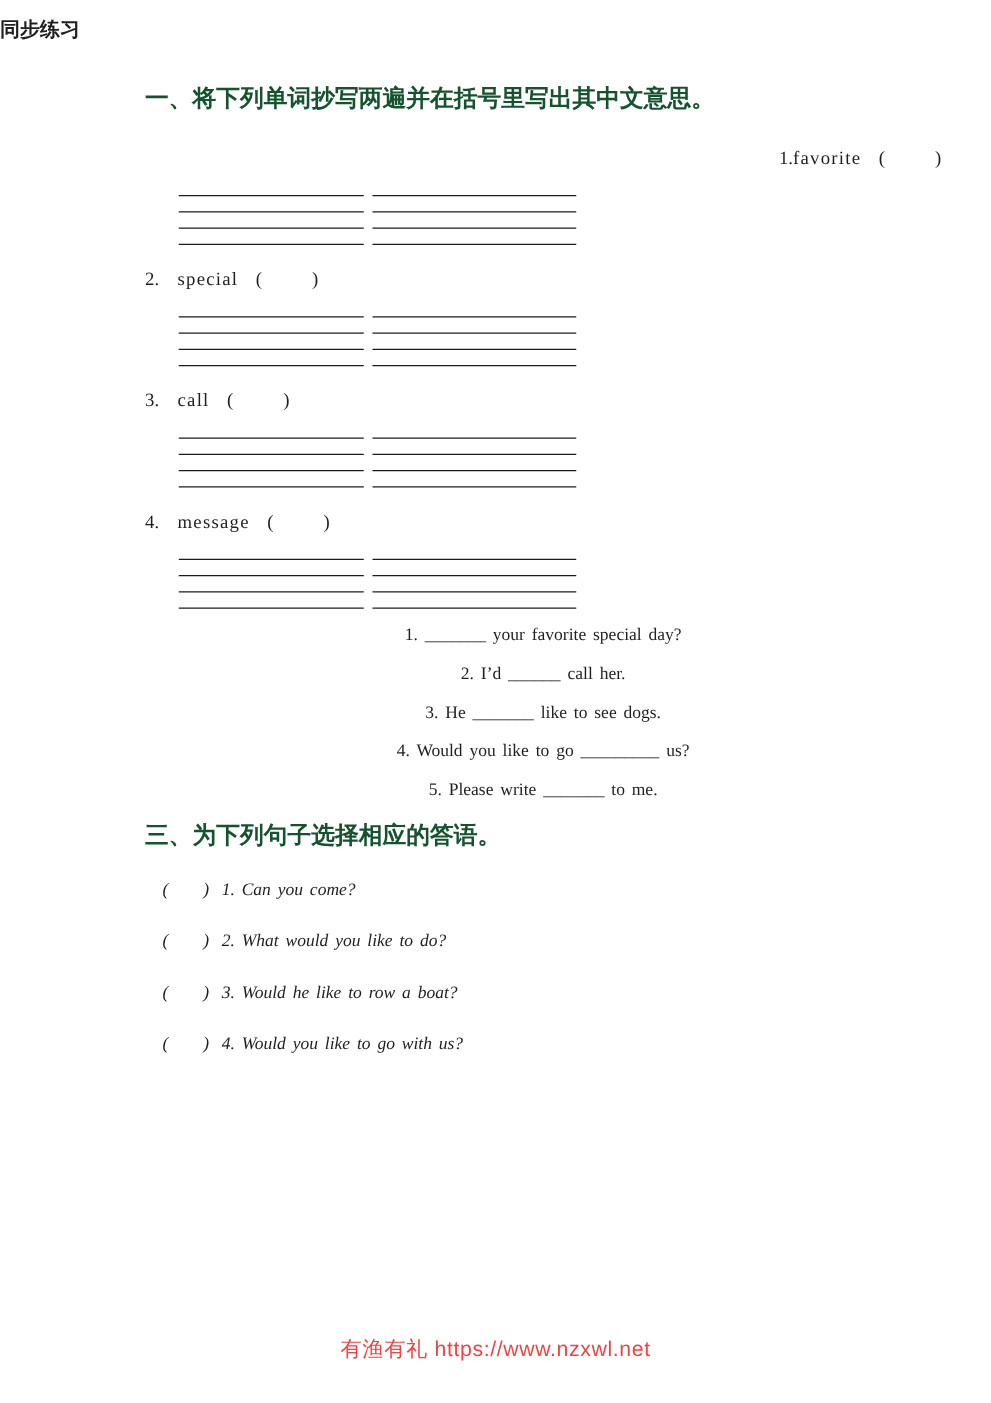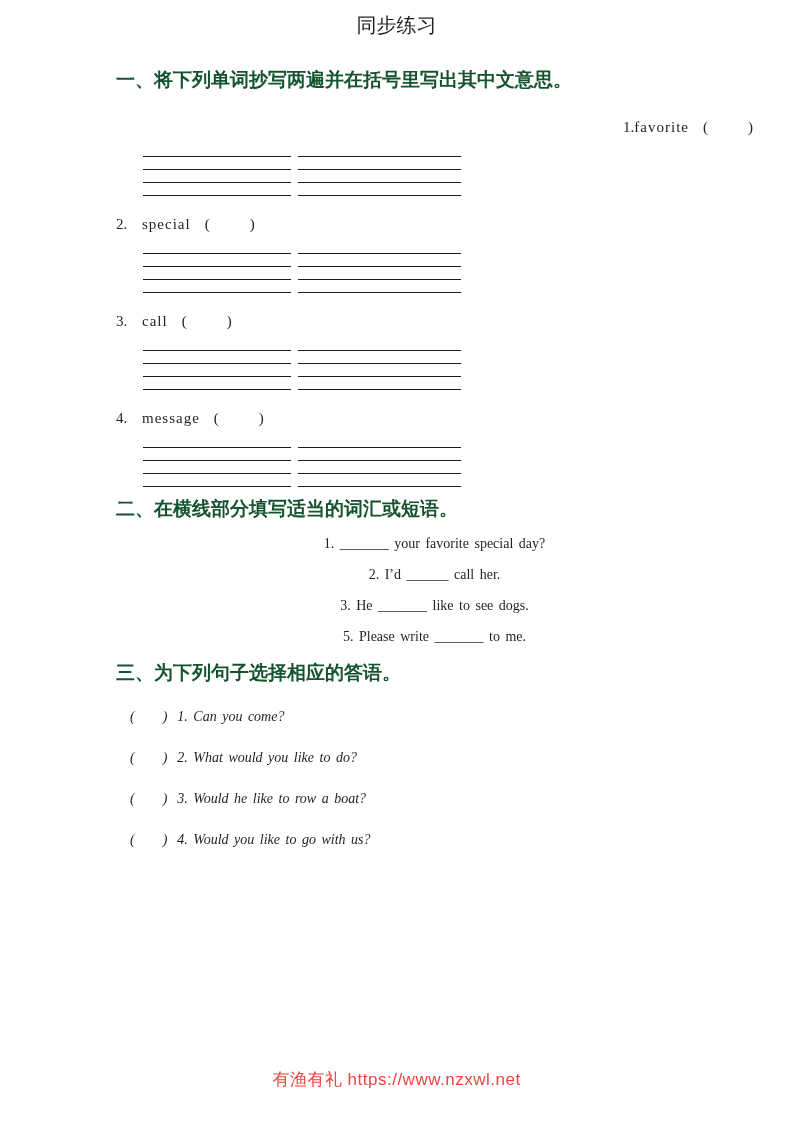--- a/index.html
+++ b/index.html
@@ -15,24 +15,24 @@
     margin:97px 0 0 0;
     text-align:center;
     font-family:"Liberation Serif", serif;
     font-size:19px;
     font-weight:bold;
     line-height:24px;
     letter-spacing:0.5px;
   }
   .subtitle{
     margin:13px 0 0 0;
-    text-align:center;
+    text-align:left;
     font-family:"Liberation Sans","DejaVu Sans",sans-serif;
-    font-size:20px;
-    font-weight:normal;
+    font-size:16px;
+    font-weight:bold;
     line-height:24px;
   }
   .content{padding:0 40px 0 116px;}
   .sec-heading{
     margin:0;
     font-family:"Liberation Sans","DejaVu Sans",sans-serif;
     font-size:19px;
     font-weight:bold;
     line-height:26px;
     color:#14532d;
@@ -157,25 +157,25 @@
           <div class="copy-cell"></div>
           <div class="copy-cell"></div>
           <div class="copy-cell"></div>
           <div class="copy-cell"></div>
           <div class="copy-cell"></div>
           <div class="copy-cell"></div>
           <div class="copy-cell"></div>
         </div>
     </div>
 
-    <h3 class="sec-heading sec2">二、在横线部分填写适当的词汇或短语。</h3>
 
     <p class="fill-item">1. _______ your favorite special day?</p>
     <p class="fill-item">2. I’d ______ call her.</p>
     <p class="fill-item">3. He _______ like to see dogs.</p>
+    <p class="fill-item">4. Would you like to go _________ us?</p>
     <p class="fill-item">5. Please write _______ to me.</p>
 
     <h3 class="sec-heading sec3">三、为下列句子选择相应的答语。</h3>
 
     <p class="choice-item first">
       <span><span>(</span><span class="bracket-gap"></span><span>)</span></span><span class="choice-text">1. Can you come?</span>
     </p>
     <p class="choice-item">
       <span><span>(</span><span class="bracket-gap"></span><span>)</span></span><span class="choice-text">2. What would you like to do?</span>
     </p>

